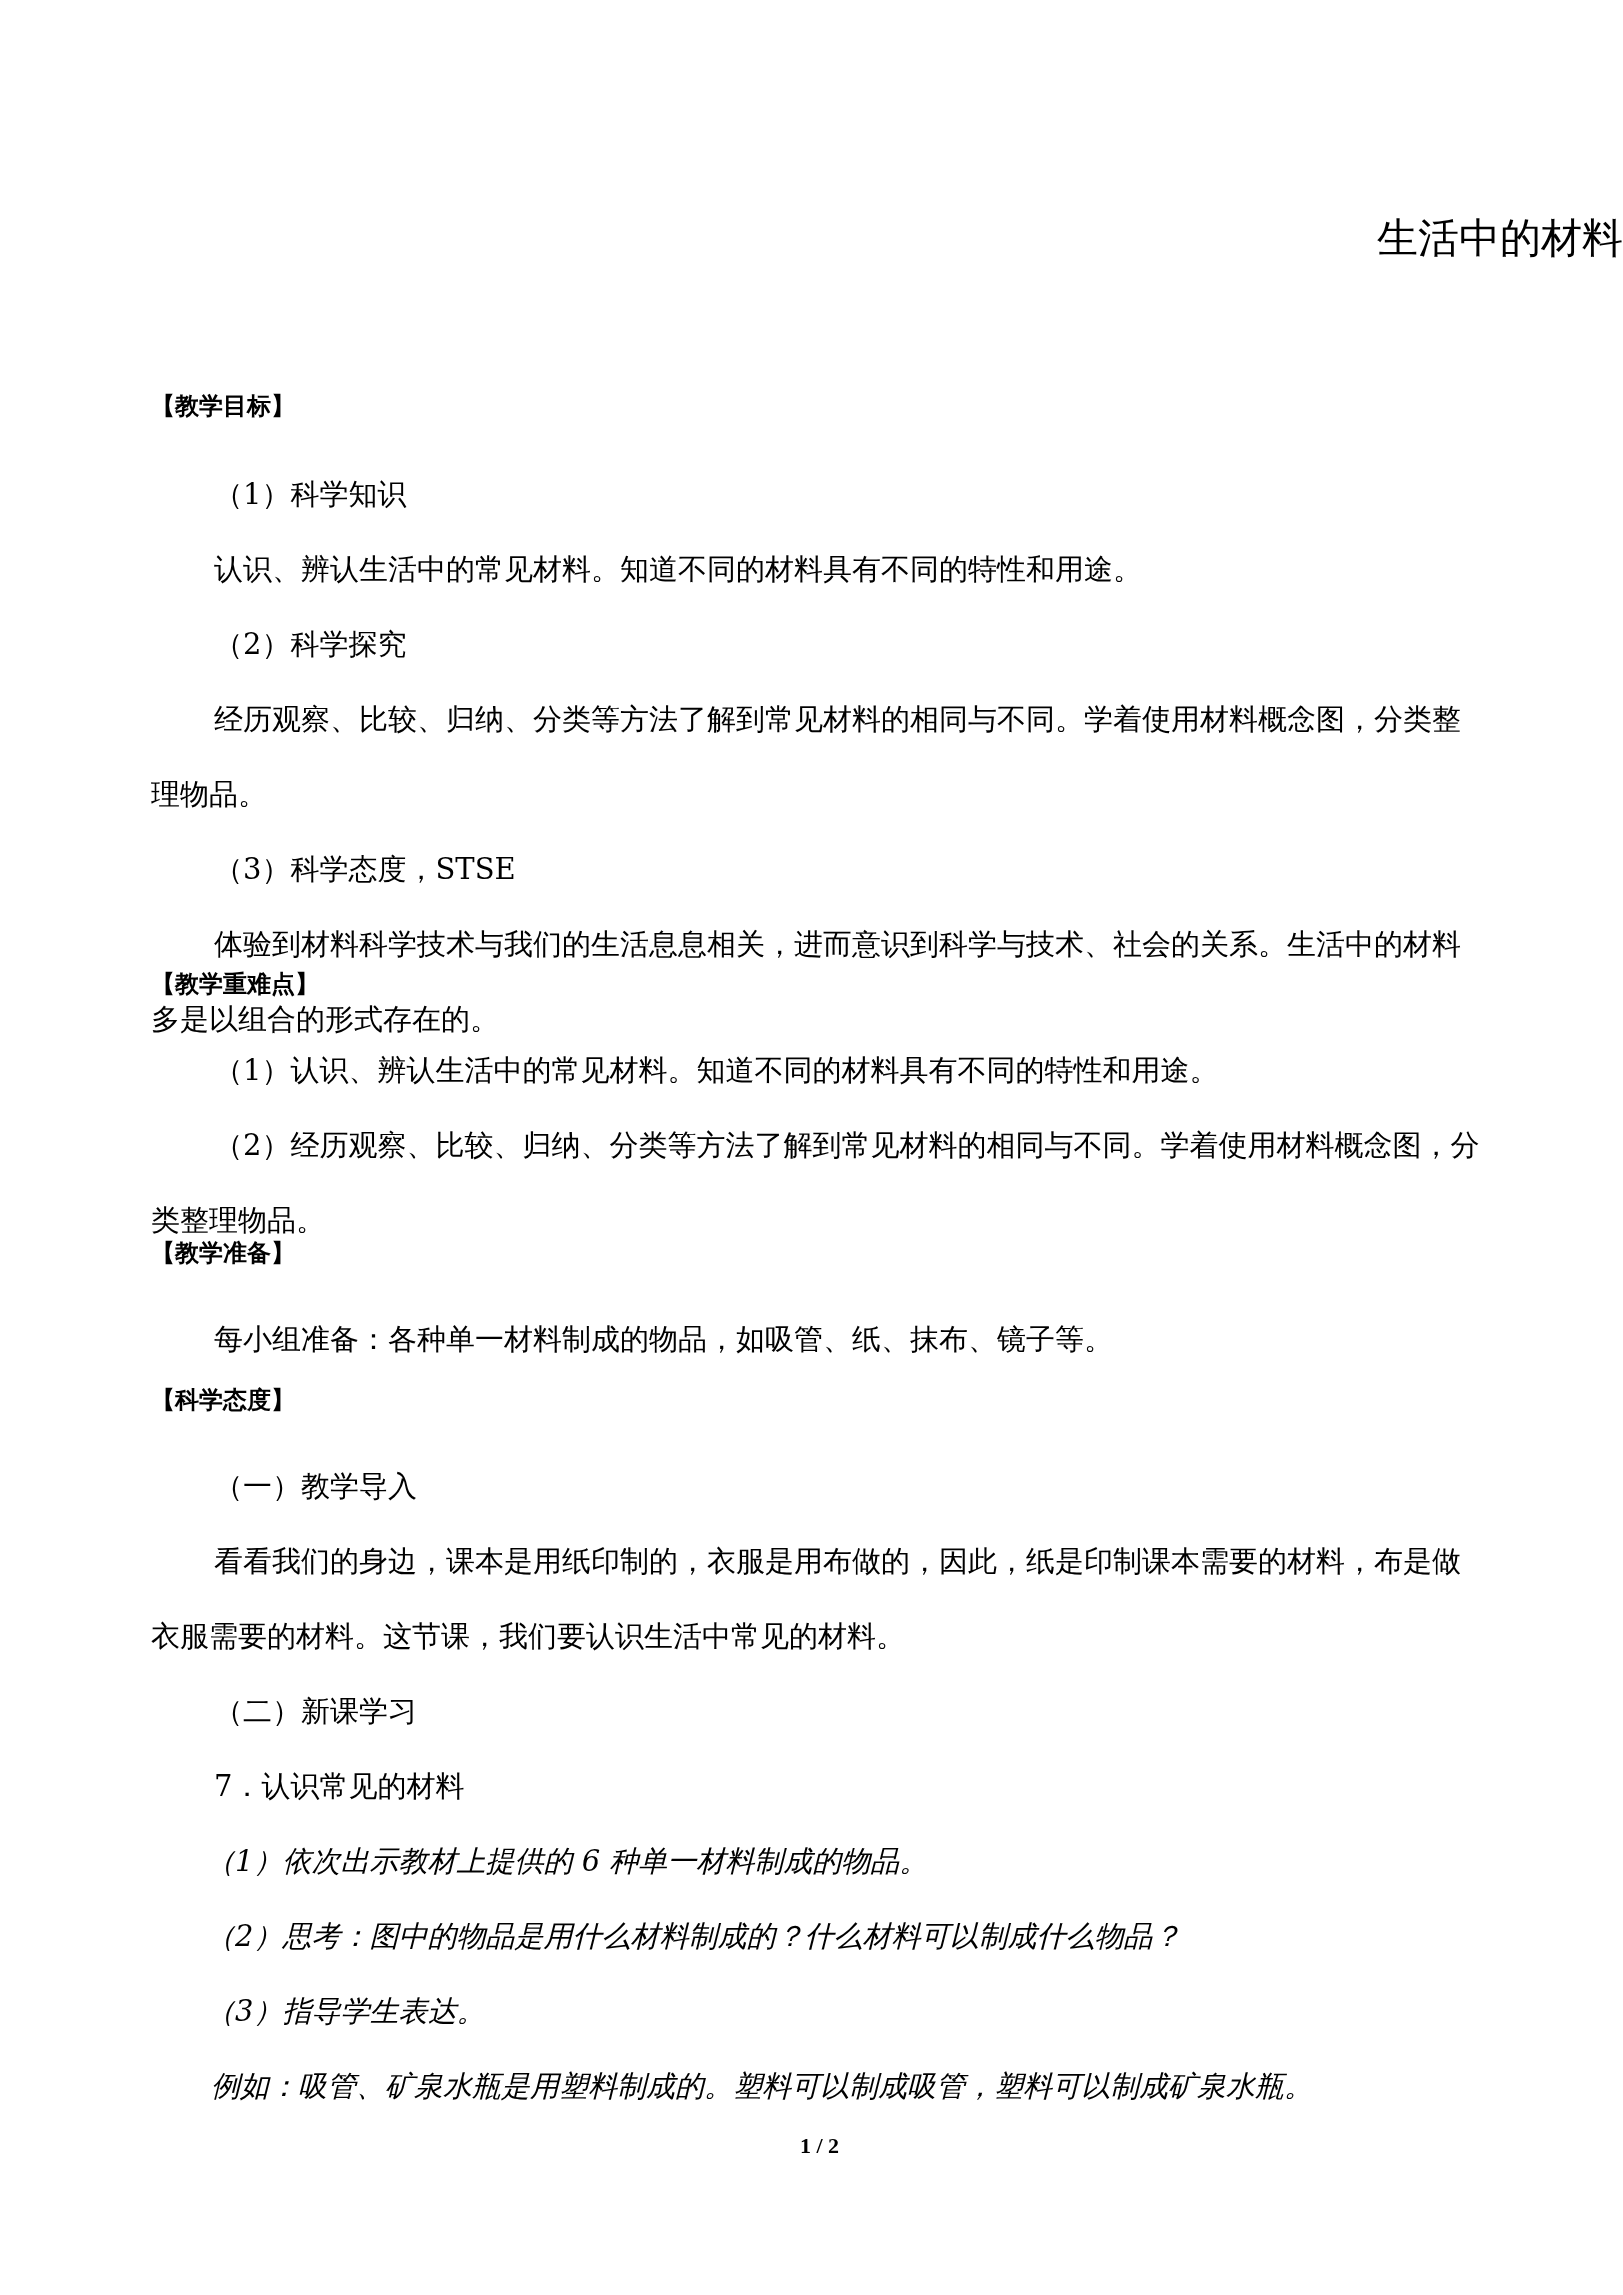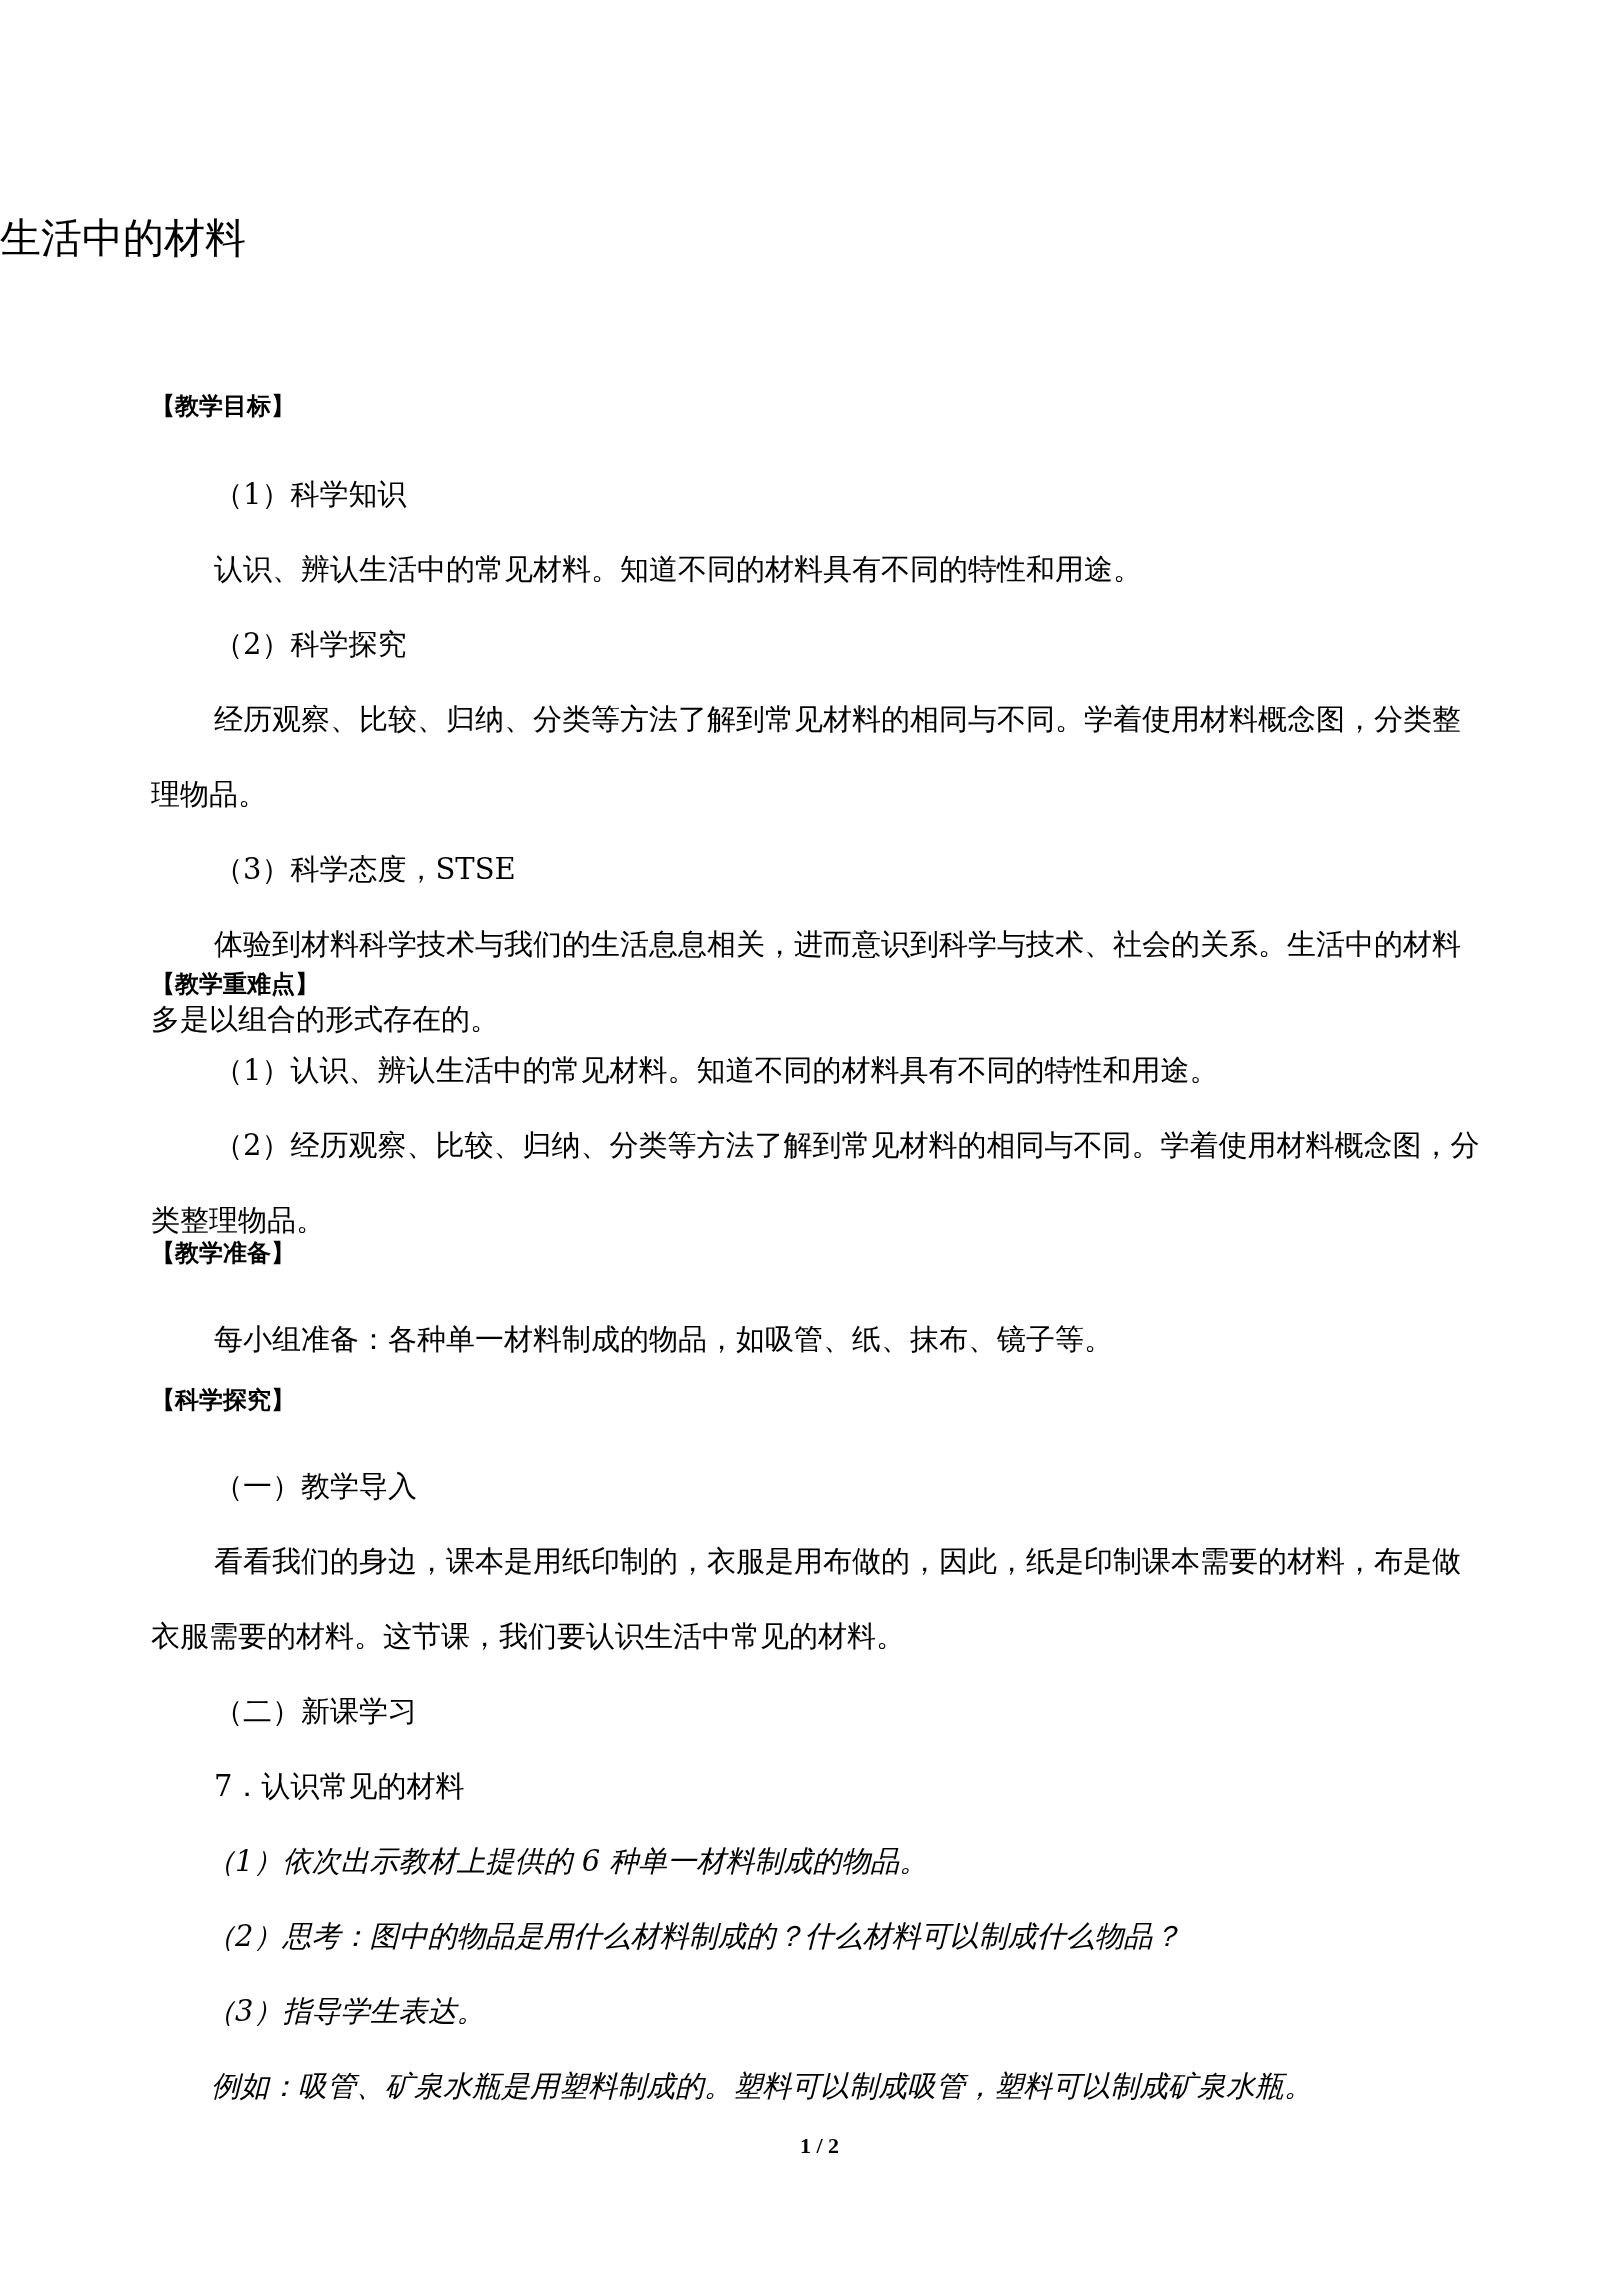--- a/index.html
+++ b/index.html
@@ -1,19 +1,19 @@
 <!DOCTYPE html>
 <html style="font-size:11px"><head>
 <meta charset="utf-8">
 <style>
   html, body { margin: 0; padding: 0; background: #ffffff; }
   body { width: 1623px; height: 2295px; position: relative; overflow: hidden;
          font-family: "DejaVu Serif", "Liberation Serif", serif; color: #000; }
   .page { position: absolute; left: 0; top: 0; width: 1623px; height: 2295px; background: #fff; }
-  .title { position: absolute; top: 208px; left: 0; width: 1623px; text-align: left;
+  .title { position: absolute; top: 208px; left: 0; width: 1623px; text-align: right;
            font-family: Liberation Sans, sans-serif; font-size: 41px; line-height: 61px; }
   .h { position: absolute; left: 151px; font-family: "DejaVu Sans", "Liberation Sans", sans-serif;
        font-weight: bold; font-size: 24px; line-height: 48px; }
   .p { position: absolute; left: 151px; width: 1336px; font-size: 29px; line-height: 75px; }
   .ind { text-indent: 63px; }
   .ind2 { text-indent: 63px; font-style: italic; }
   .footer { position: absolute; top: 2133px; left: 0; width: 1623px; text-align: center;
             font-family: "Liberation Serif", serif; font-weight: bold; font-size: 22px; padding-left: 8px; }
 </style>
 </head>
@@ -30,21 +30,21 @@
   <div class="p ind" style="top:832px">（3）科学态度，STSE</div>
   <div class="p ind" style="top:907px">体验到材料科学技术与我们的生活息息相关，进而意识到科学与技术、社会的关系。生活中的材料多是以组合的形式存在的。</div>
 
   <div class="h" style="top:960px">【教学重难点】</div>
   <div class="p ind" style="top:1033px">（1）认识、辨认生活中的常见材料。知道不同的材料具有不同的特性和用途。</div>
   <div class="p ind" style="top:1108px">（2）经历观察、比较、归纳、分类等方法了解到常见材料的相同与不同。学着使用材料概念图，分类整理物品。</div>
 
   <div class="h" style="top:1229px">【教学准备】</div>
   <div class="p ind" style="top:1302px">每小组准备：各种单一材料制成的物品，如吸管、纸、抹布、镜子等。</div>
 
-  <div class="h" style="top:1376px">【科学探究】</div>
+  <div class="h" style="top:1376px">【科学态度】</div>
   <div class="p ind" style="top:1449px">（一）教学导入</div>
   <div class="p ind" style="top:1524px">看看我们的身边，课本是用纸印制的，衣服是用布做的，因此，纸是印制课本需要的材料，布是做衣服需要的材料。这节课，我们要认识生活中常见的材料。</div>
   <div class="p ind" style="top:1674px">（二）新课学习</div>
   <div class="p ind" style="top:1749px">7．认识常见的材料</div>
   <div class="p ind2" style="top:1824px; text-indent:55px">（1）依次出示教材上提供的 6 种单一材料制成的物品。</div>
   <div class="p ind2" style="top:1899px; text-indent:55px">（2）思考：图中的物品是用什么材料制成的？什么材料可以制成什么物品？</div>
   <div class="p ind2" style="top:1974px; text-indent:55px">（3）指导学生表达。</div>
   <div class="p ind2" style="top:2049px; text-indent:60px">例如：吸管、矿泉水瓶是用塑料制成的。塑料可以制成吸管，塑料可以制成矿泉水瓶。</div>
 
   <div class="footer">1 / 2</div>

